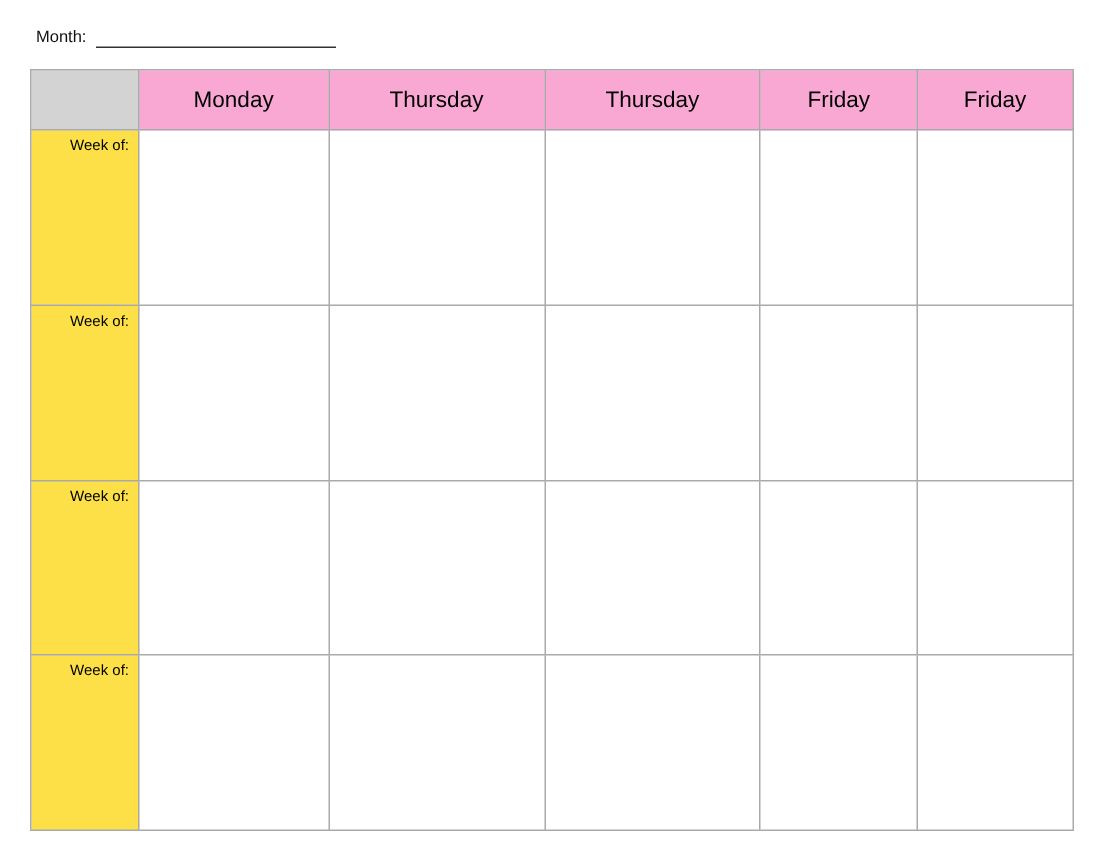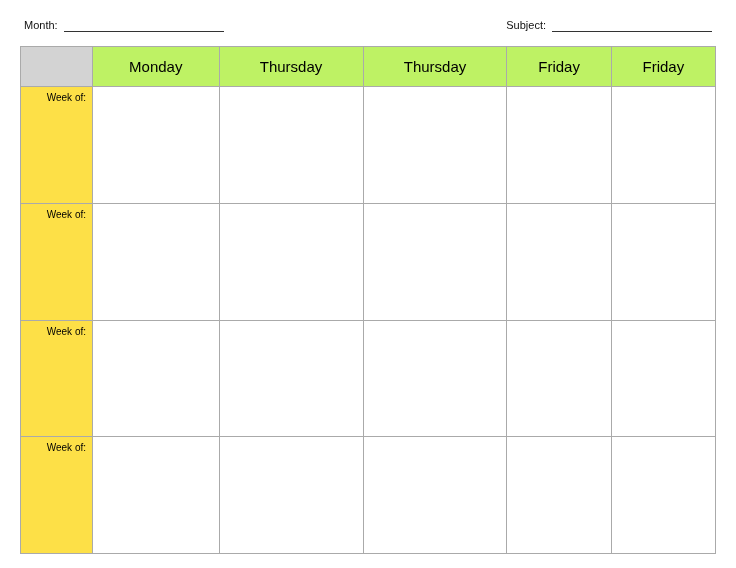--- a/index.html
+++ b/index.html
@@ -58,21 +58,21 @@
     .calendar-table th,
     .calendar-table td {
       border: 1.5px solid #aaa;
       text-align: center;
       vertical-align: top;
       padding: 4px 6px;
       font-size: 14px;
     }
 
     .calendar-table th {
-      background-color: #bef264;
+      background-color: #f9a8d4;
       font-weight: normal;
       height: 40px;
       vertical-align: middle;
       font-size: 15px;
     }
 
     .calendar-table th.row-header-th {
       background-color: #d3d3d3;
       width: 72px;
     }
@@ -97,24 +97,20 @@
     }
   </style>
 </head>
 <body>
 
 <div class="page">
 
   <div class="header">
     <div class="header-field">
       <span>Month:</span>
-      <span class="underline"></span>
-    </div>
-    <div class="header-field">
-      <span>Subject:</span>
       <span class="underline"></span>
     </div>
   </div>
 
   <table class="calendar-table">
     <thead>
       <tr>
         <th class="row-header-th"></th>
         <th>Monday</th>
         <th>Thursday</th>

